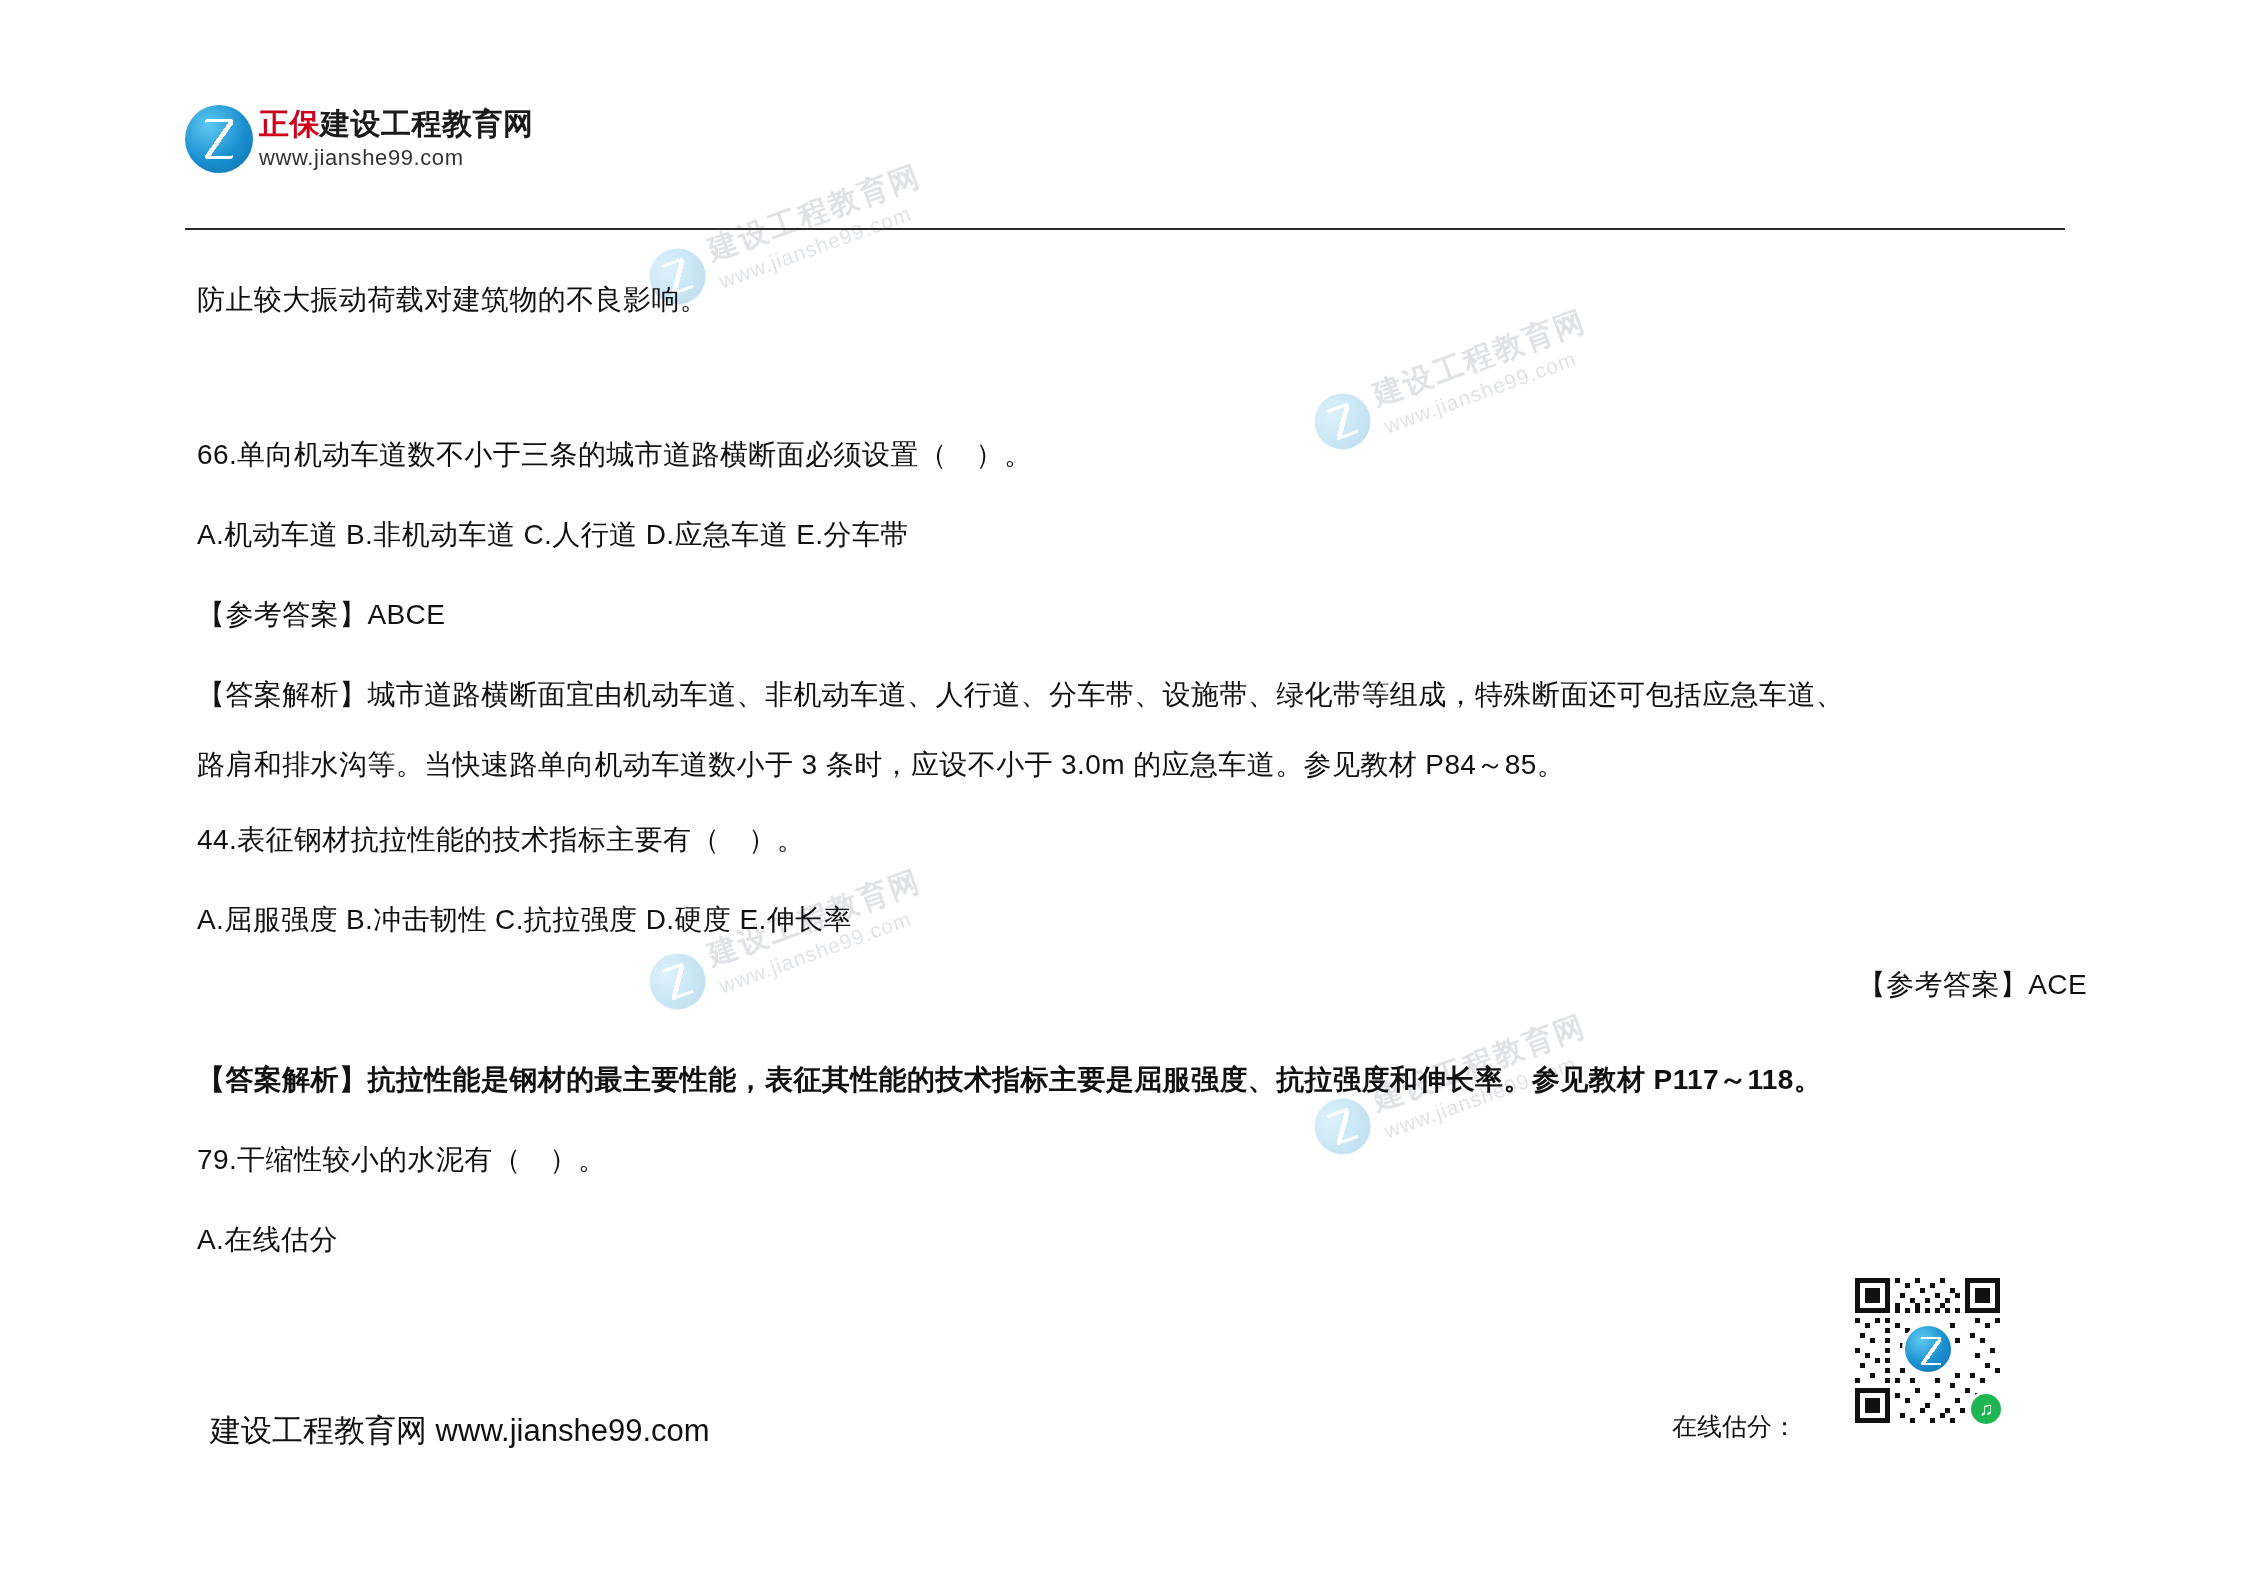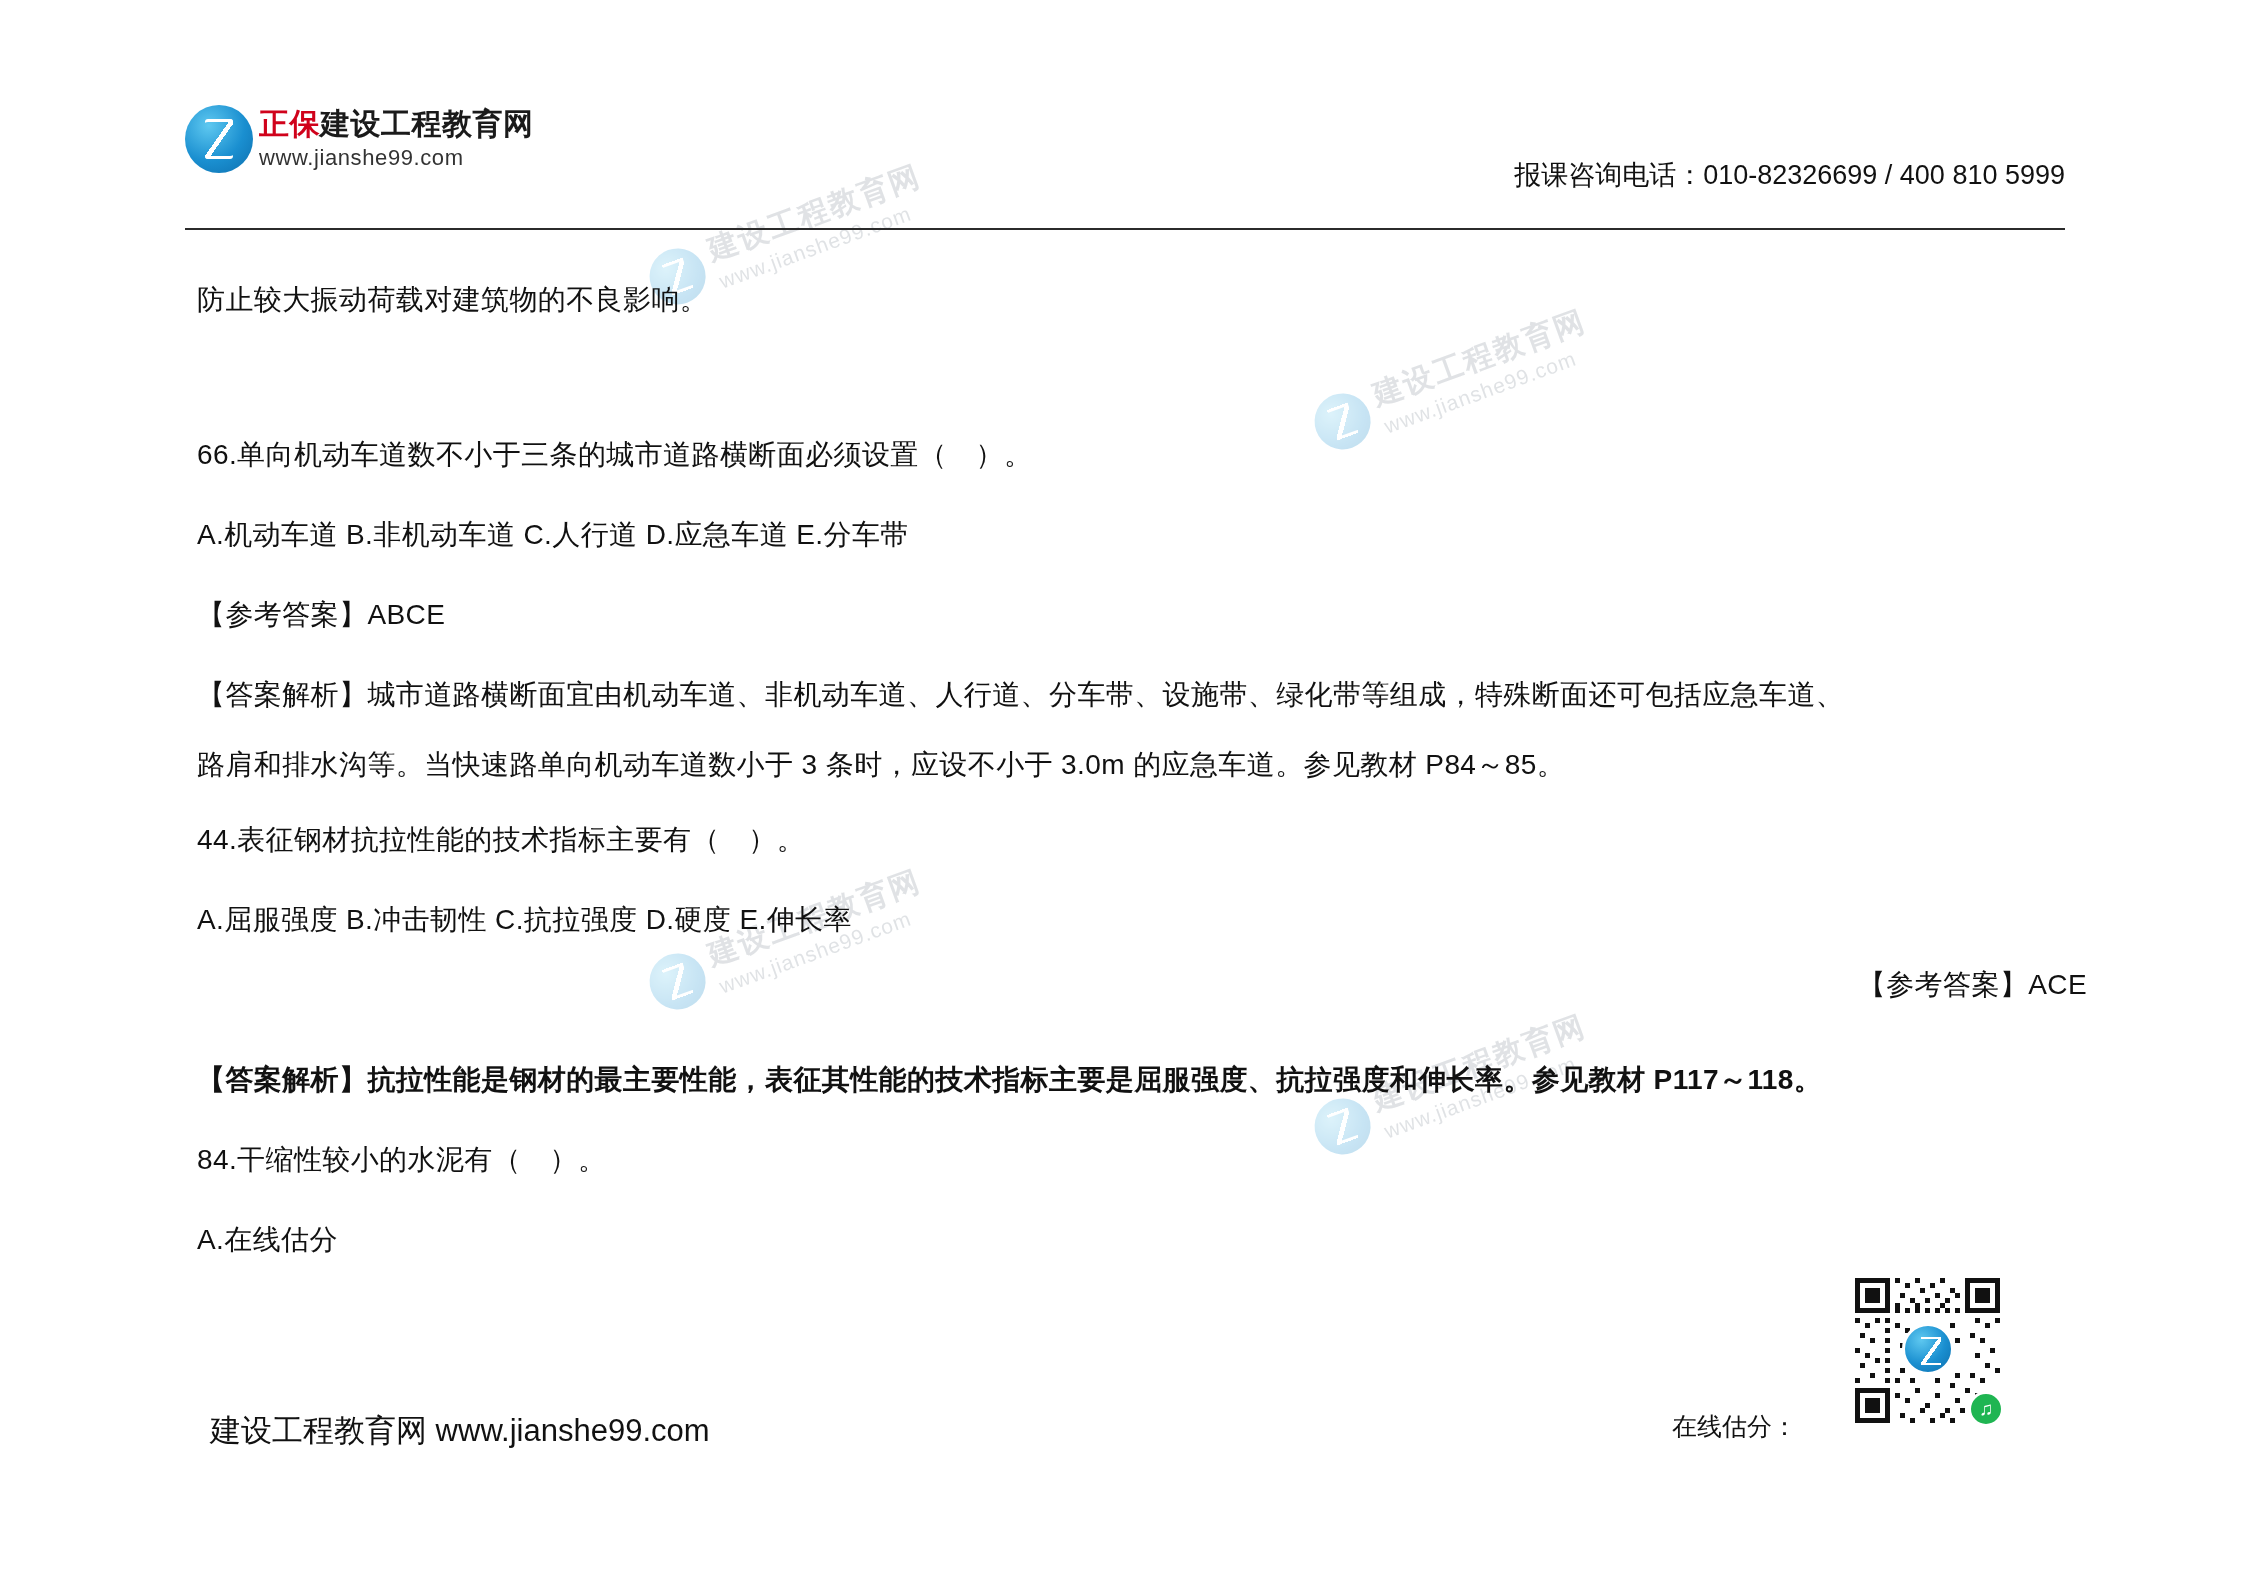--- a/index.html
+++ b/index.html
@@ -267,36 +267,35 @@
   <div class="header">
     <div class="logo-wrap">
       <span class="logo-mark"></span>
       <span class="logo-text">
         <span class="logo-line1">
           <span class="logo-zhengbao">正保</span><span class="logo-jianshe">建设工程教育网</span>
         </span>
         <span class="logo-line2" style="display:block;">www.jianshe99.com</span>
       </span>
     </div>
-    <div class="header-phone">报课咨询电话：010-82326699 / 400 810 5999</div>
   </div>
   <div class="header-rule"></div>
 
   <div class="content">
     <p class="para p-abs" style="top:15px;">防止较大振动荷载对建筑物的不良影响。</p>
     <p class="para p-abs" style="top:170px;">66.单向机动车道数不小于三条的城市道路横断面必须设置（　）。</p>
     <p class="para p-abs" style="top:250px;">A.机动车道 B.非机动车道 C.人行道 D.应急车道 E.分车带</p>
     <p class="para p-abs" style="top:330px;">【参考答案】ABCE</p>
     <p class="para p-abs" style="top:410px;">【答案解析】城市道路横断面宜由机动车道、非机动车道、人行道、分车带、设施带、绿化带等组成，特殊断面还可包括应急车道、</p>
     <p class="para p-abs" style="top:480px;">路肩和排水沟等。当快速路单向机动车道数小于 3 条时，应设不小于 3.0m 的应急车道。参见教材 P84～85。</p>
     <p class="para p-abs" style="top:555px;">44.表征钢材抗拉性能的技术指标主要有（　）。</p>
     <p class="para p-abs" style="top:635px;">A.屈服强度 B.冲击韧性 C.抗拉强度 D.硬度 E.伸长率</p>
     <p class="para p-abs" style="top:700px;text-align:right;">【参考答案】ACE</p>
     <p class="para p-abs" style="top:795px;font-weight:bold;">【答案解析】抗拉性能是钢材的最主要性能，表征其性能的技术指标主要是屈服强度、抗拉强度和伸长率。参见教材 P117～118。</p>
-    <p class="para p-abs" style="top:875px;">84.干缩性较小的水泥有（　）。</p>
+    <p class="para p-abs" style="top:875px;">79.干缩性较小的水泥有（　）。</p>
     <p class="para p-abs" style="top:955px;">A.在线估分</p>
   </div>
 
   <div class="footer-left">建设工程教育网 www.jianshe99.com</div>
   <div class="footer-right-label">在线估分：</div>
 
   <div class="qr">
     <svg width="145" height="145" viewBox="0 0 29 29" shape-rendering="crispEdges">
       <rect width="29" height="29" fill="#ffffff"></rect>
       <g fill="#111111">

